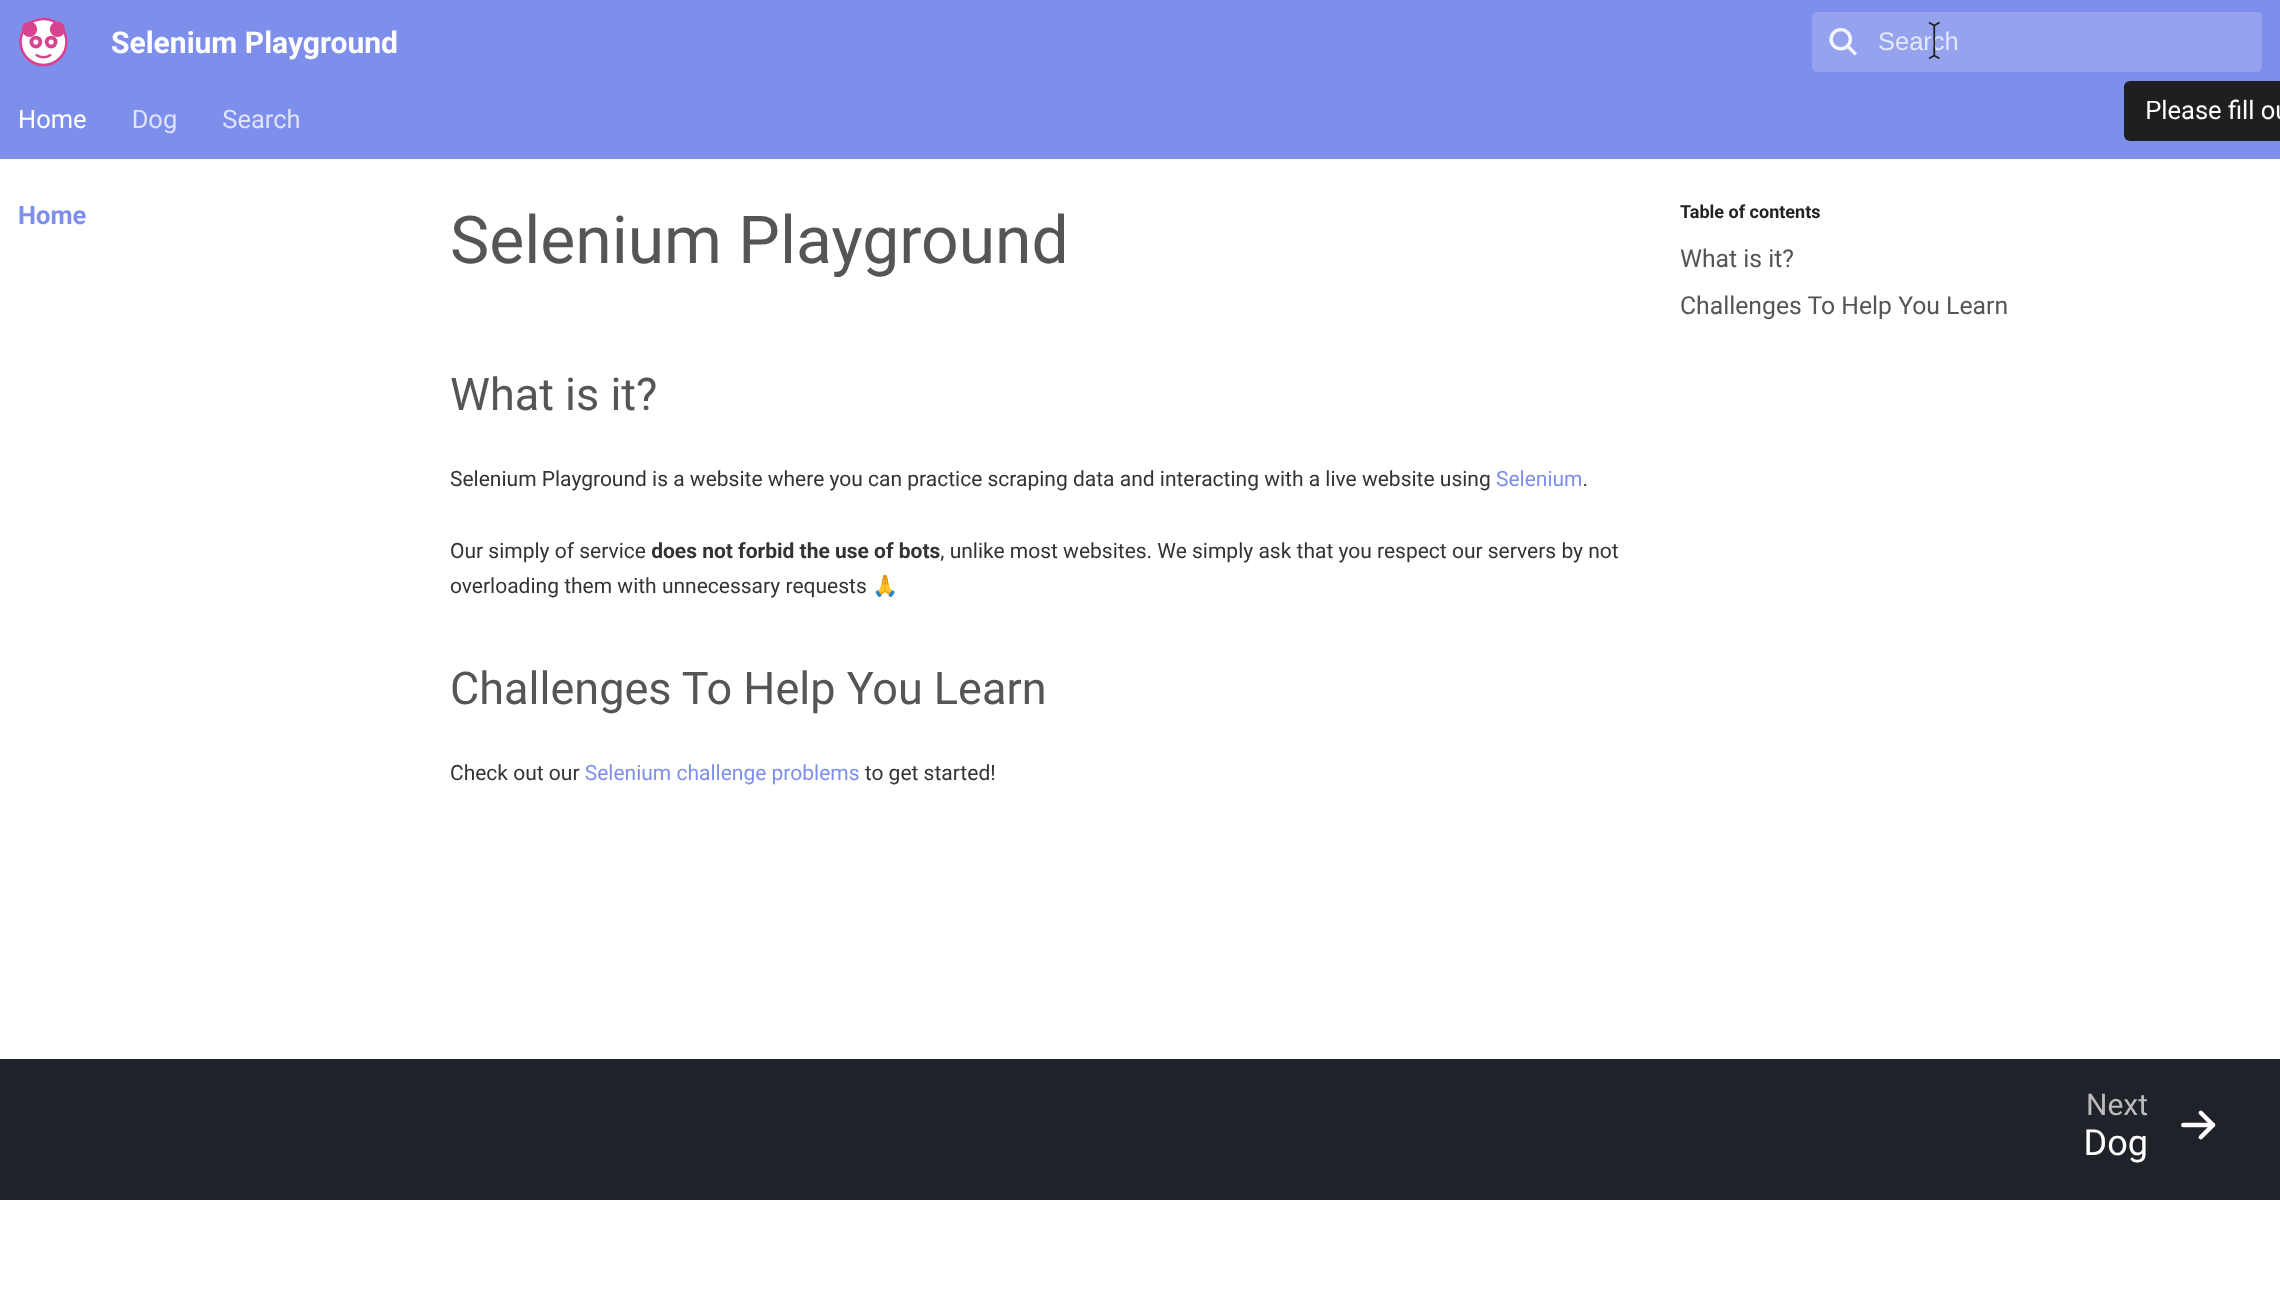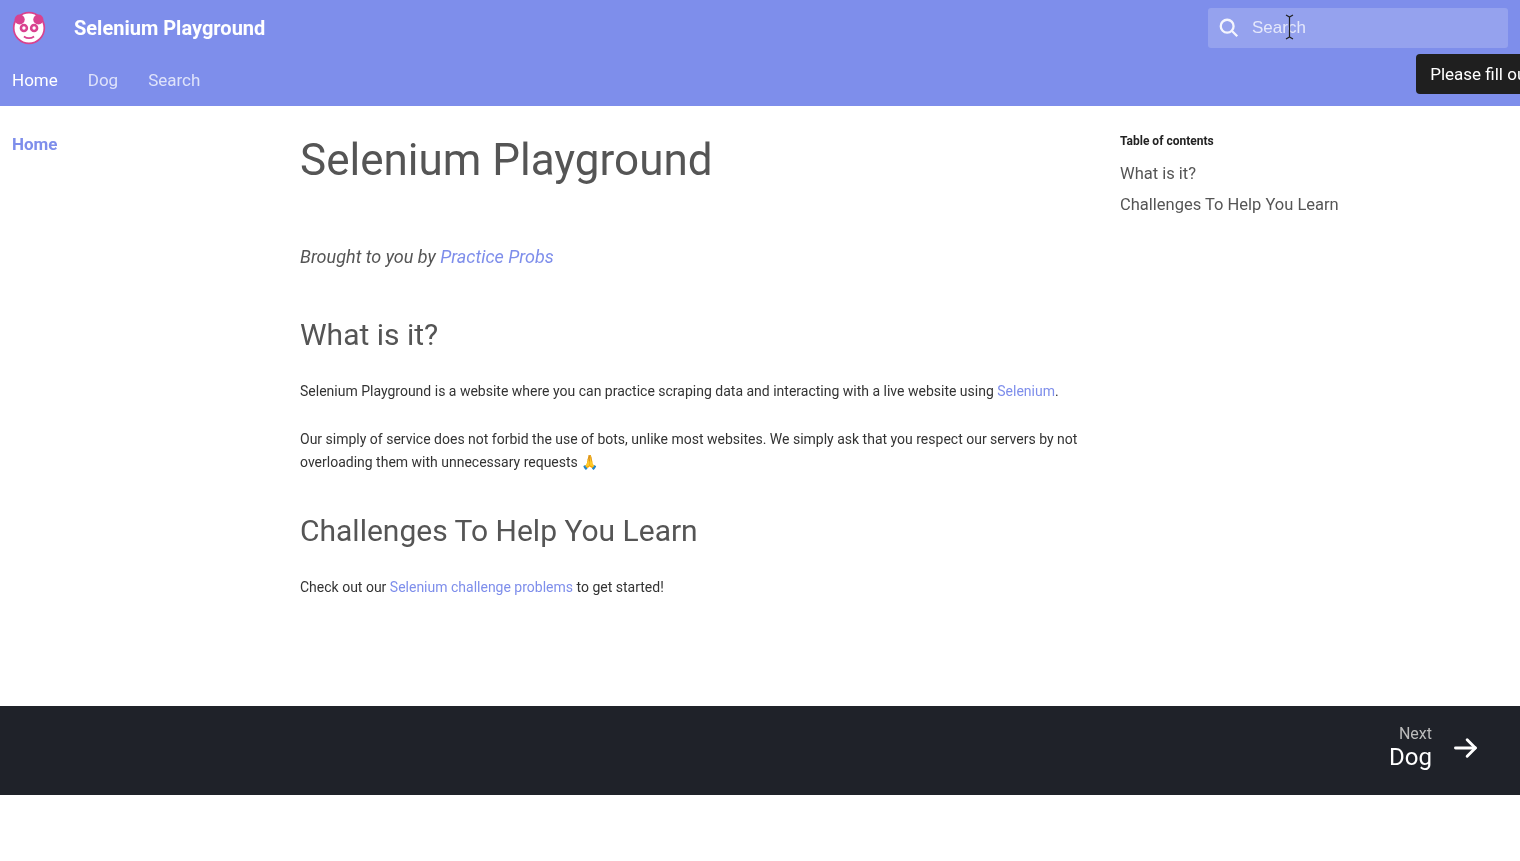--- a/index.html
+++ b/index.html
@@ -27,31 +27,31 @@
 .sidebar-left .item { color: #7e8eeb; font-size: 17px; font-weight: 700; cursor: pointer; }
 
 .main { flex: 1; max-width: 830px; padding: 28px 20px 60px 30px; }
 .page-title { font-size: 44px; font-weight: 400; color: #555; margin-bottom: 60px; }
 .intro { font-style: italic; color: #555; font-size: 18px; margin-bottom: 50px; }
 .intro a { color: #7e8eeb; text-decoration: none; }
 
 h2 { font-size: 30px; font-weight: 400; color: #555; margin-bottom: 28px; }
 .para { font-size: 14px; line-height: 1.6; color: #333; margin-bottom: 26px; }
 .para a { color: #7e8eeb; text-decoration: none; }
-.para strong { font-weight: 400; }
+.para strong { font-weight: 700; }
 .section2 { margin-top: 40px; }
 
 .sidebar-right { width: 300px; padding: 28px 20px 12px 20px; flex-shrink: 0; }
 .toc-title { font-size: 12px; font-weight: 700; color: #222; margin-bottom: 16px; }
 .toc-item { font-size: 16.5px; color: #555; margin-bottom: 12px; cursor: pointer; }
 
 .footer { background: #1f2229; color: #fff; display: flex; justify-content: flex-end; padding: 18px 40px 24px 40px; }
 .footer-next { display: flex; align-items: center; cursor: pointer; }
 .footer-text { text-align: right; margin-right: 20px; }
-.footer-label { font-size: 16px; color: #bbb; }
+.footer-label { font-size: 20px; color: #bbb; }
 .footer-dest { font-size: 24px; color: #fff; }
 .arrow { color: #fff; display: flex; align-items: center; }
 
 .cursor-caret { position: absolute; top: 9px; left: 81px; width: 1px; height: 20px; }
 .cursor-caret svg { position: absolute; top: -3px; left: -4px; }
 </style>
 </head>
 <body>
 
 <div class="header">
@@ -93,23 +93,20 @@
   </div>
 </div>
 
 <div class="content-wrap">
   <div class="sidebar-left">
     <div class="item">Home</div>
   </div>
 
   <div class="main">
     <h1 class="page-title">Selenium Playground</h1>
-    <p class="intro">
-      <span>Brought to you by </span><a href="#">Practice Probs</a>
-    </p>
 
     <div class="section1">
       <h2>What is it?</h2>
       <p class="para">
         <span>Selenium Playground is a website where you can practice scraping data and interacting with a live website using </span><a href="#">Selenium</a><span>.</span>
       </p>
       <p class="para">
         <span>Our simply of service </span><strong>does not forbid the use of bots</strong><span>, unlike most websites. We simply ask that you respect our servers by not overloading them with unnecessary requests </span><span>🙏</span>
       </p>
     </div>

